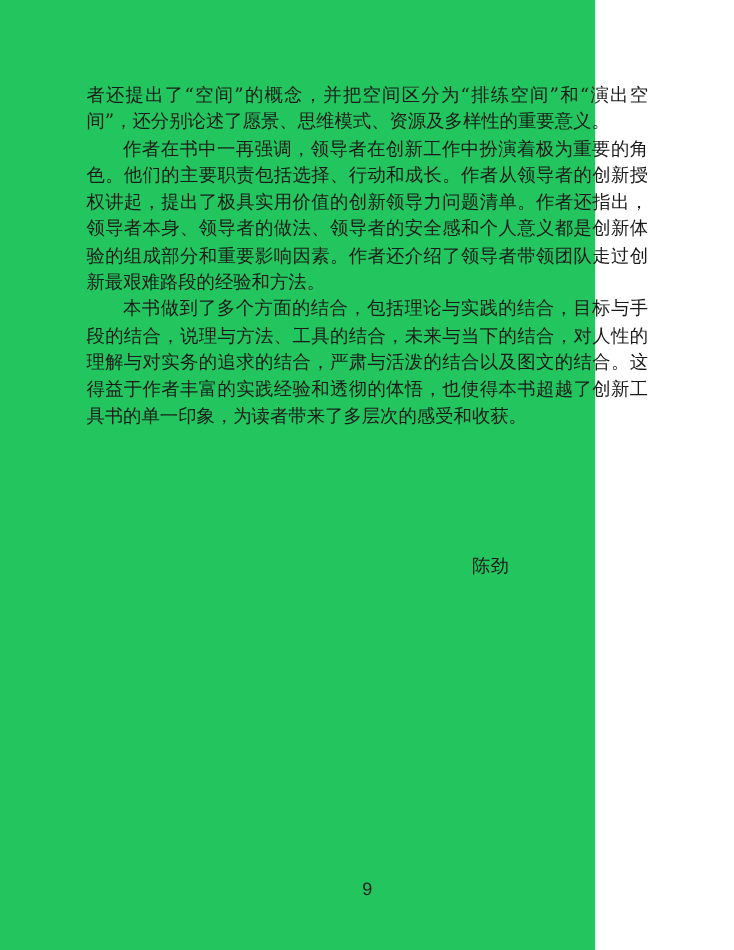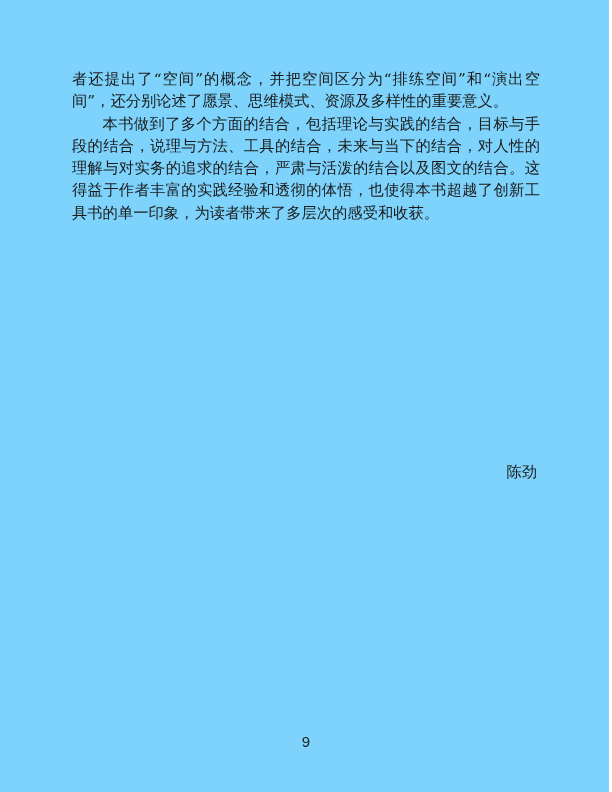--- a/index.html
+++ b/index.html
@@ -1,34 +1,35 @@
 <!DOCTYPE html>
 <html><head>
 <meta charset="utf-8">
 <style>
   html, body { margin: 0; padding: 0; background: #ffffff; }
   body { width: 612px; height: 792px; position: relative; overflow: hidden;
          font-family: "DejaVu Serif", "Liberation Serif", serif; color: #1a1a1a; }
-  .page { position: absolute; left: 0; top: 0; width: 609px; height: 792px; background: #7dd3fc; }
+  .page { position: absolute; left: 0; top: 0; width: 496px; height: 792px; background: #22c55e; }
   .body-text { position: absolute; left: 72px; top: 68px; width: 468px;
                font-size: 15.3px; line-height: 22.3px; text-align: justify; }
   .body-text p { margin: 0; }
   .body-text p.indent { text-indent: 2em; }
   .signature { position: absolute; right: 72px; top: 460px; text-align: center;
                font-size: 15.3px; line-height: 24.5px; }
   .signature div { white-space: nowrap; }
   .page-number { position: absolute; left: 0; width: 612px; top: 733px; text-align: center;
                  font-family: "Liberation Sans", sans-serif; font-size: 15px; color: #222; }
 </style>
 </head>
 <body>
 
 <div class="page">
   <div class="body-text">
     <p>者还提出了“空间”的概念，并把空间区分为“排练空间”和“演出空间”，还分别论述了愿景、思维模式、资源及多样性的重要意义。</p>
+    <p class="indent">作者在书中一再强调，领导者在创新工作中扮演着极为重要的角色。他们的主要职责包括选择、行动和成长。作者从领导者的创新授权讲起，提出了极具实用价值的创新领导力问题清单。作者还指出，领导者本身、领导者的做法、领导者的安全感和个人意义都是创新体验的组成部分和重要影响因素。作者还介绍了领导者带领团队走过创新最艰难路段的经验和方法。</p>
     <p class="indent">本书做到了多个方面的结合，包括理论与实践的结合，目标与手段的结合，说理与方法、工具的结合，未来与当下的结合，对人性的理解与对实务的追求的结合，严肃与活泼的结合以及图文的结合。这得益于作者丰富的实践经验和透彻的体悟，也使得本书超越了创新工具书的单一印象，为读者带来了多层次的感受和收获。</p>
   </div>
 
   <div class="signature">
     <div>陈劲</div>
   </div>
 
   <div class="page-number">9</div>
 </div>
 

